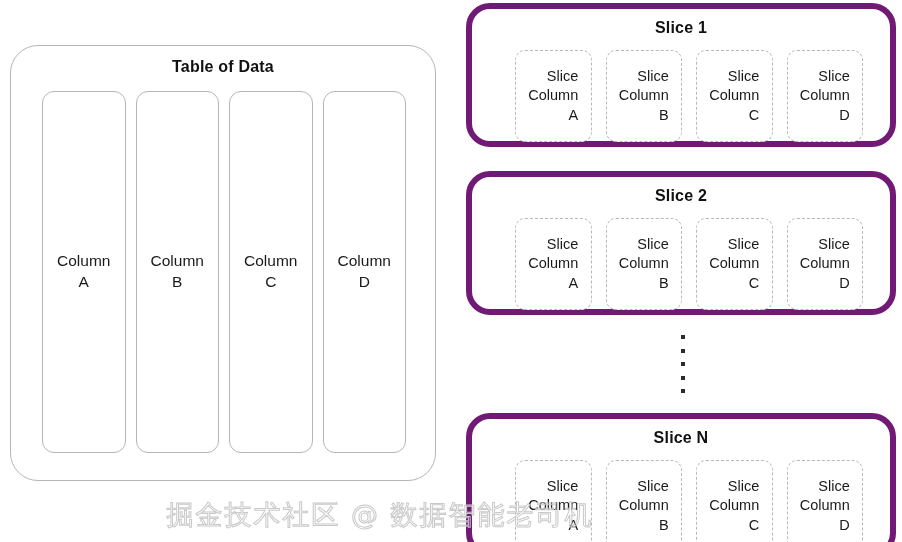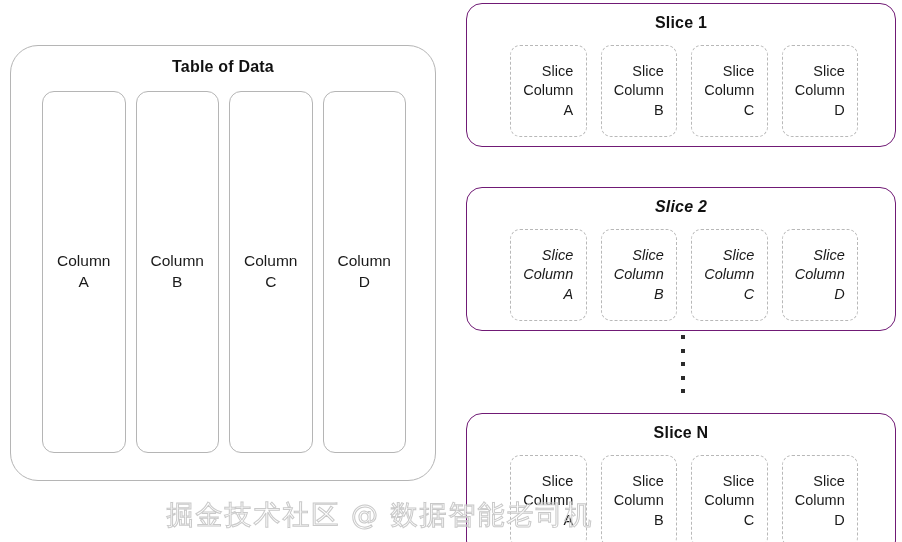--- a/index.html
+++ b/index.html
@@ -65,26 +65,26 @@
     text-align: center;
     white-space: pre-line;
   }
 
   
   .slice-panel {
     position: absolute;
     left: 466px;
     width: 430px;
     height: 144px;
-    border: 1px solid #701a75;
-    border-radius: 16px;
+    border: 6px solid #701a75;
+    border-radius: 24px;
     background: #ffffff;
   }
   .slice-1 { top: 3px; }
-  .slice-2 { top: 187px; font-style: italic; }
+  .slice-2 { top: 171px; }
   .slice-n { top: 413px; }
 
   .slice-title {
     position: absolute;
     left: 0;
     top: 10px;
     width: 100%;
     text-align: center;
     font-size: 16px;
     font-weight: bold;

